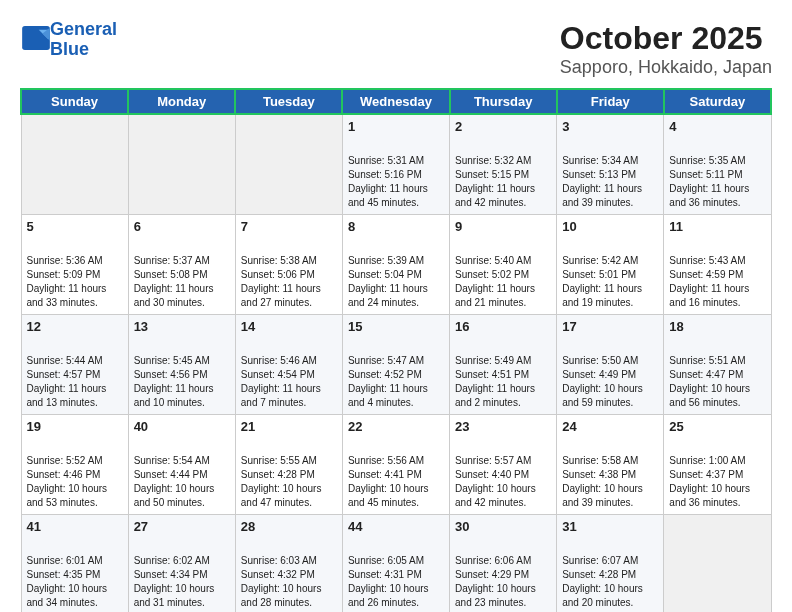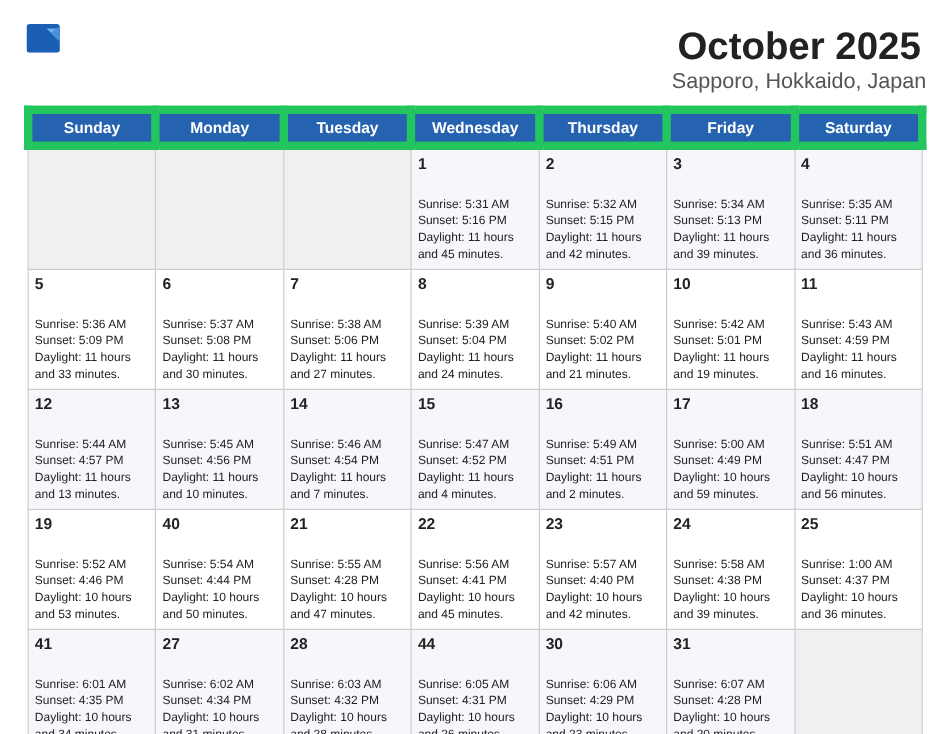--- a/index.html
+++ b/index.html
@@ -29,21 +29,21 @@
     .logo-text span {
       color: #1a5fb4;
     }
     .logo-icon {
       width: 28px;
       height: 24px;
       margin-left: 2px;
       margin-right: 0;
     }
     .title-block {
-      text-align: center;
+      text-align: left;
     }
     .month-title {
       font-size: 32px;
       font-weight: bold;
       color: #222;
     }
     .location {
       font-size: 18px;
       color: #555;
     }
@@ -51,21 +51,21 @@
       width: 100%;
       border-collapse: collapse;
       border: 1px solid #ccc;
     }
     .calendar th {
       background: #2563b0;
       color: #fff;
       text-align: center;
       padding: 4px 4px;
       font-size: 13px;
-      border: 7px solid #22c55e;
+      border: 2px solid #22c55e;
     }
     .calendar td {
       vertical-align: top;
       border: 1px solid #ccc;
       padding: 4px 5px;
       font-size: 10.5px;
       color: #222;
       width: calc(100% / 7);
       min-height: 80px;
       background: #fff;
@@ -95,20 +95,26 @@
 <body>
 
 <div class="header">
   <div class="logo">
     <div>
       <svg class="logo-icon" viewBox="0 0 30 26">
         <rect x="0" y="0" width="30" height="26" rx="3" fill="#1a5fb4"></rect>
         <polygon points="18,4 28,4 28,14" fill="#6ab0f0"></polygon>
         <polygon points="22,8 30,2 30,16" fill="#4a90d9"></polygon>
       </svg>
+    </div>
+    <div>
+      <div class="logo-text">
+        <span>General</span><br>
+        <span>Blue</span>
+      </div>
     </div>
   </div>
   <div class="title-block">
     <div class="month-title">October 2025</div>
     <div class="location">Sapporo, Hokkaido, Japan</div>
   </div>
 </div>
 
 <table class="calendar">
   <thead>
@@ -222,21 +228,21 @@
 Daylight: 11 hours and 4 minutes.</div>
         </td>
         <td>
           <div class="day-num">16</div>
           <div class="day-info">Sunrise: 5:49 AM
 Sunset: 4:51 PM
 Daylight: 11 hours and 2 minutes.</div>
         </td>
         <td>
           <div class="day-num">17</div>
-          <div class="day-info">Sunrise: 5:00 AM
+          <div class="day-info">Sunrise: 5:50 AM
 Sunset: 4:49 PM
 Daylight: 10 hours and 59 minutes.</div>
         </td>
         <td>
           <div class="day-num">18</div>
           <div class="day-info">Sunrise: 5:51 AM
 Sunset: 4:47 PM
 Daylight: 10 hours and 56 minutes.</div>
         </td>
       </tr>

